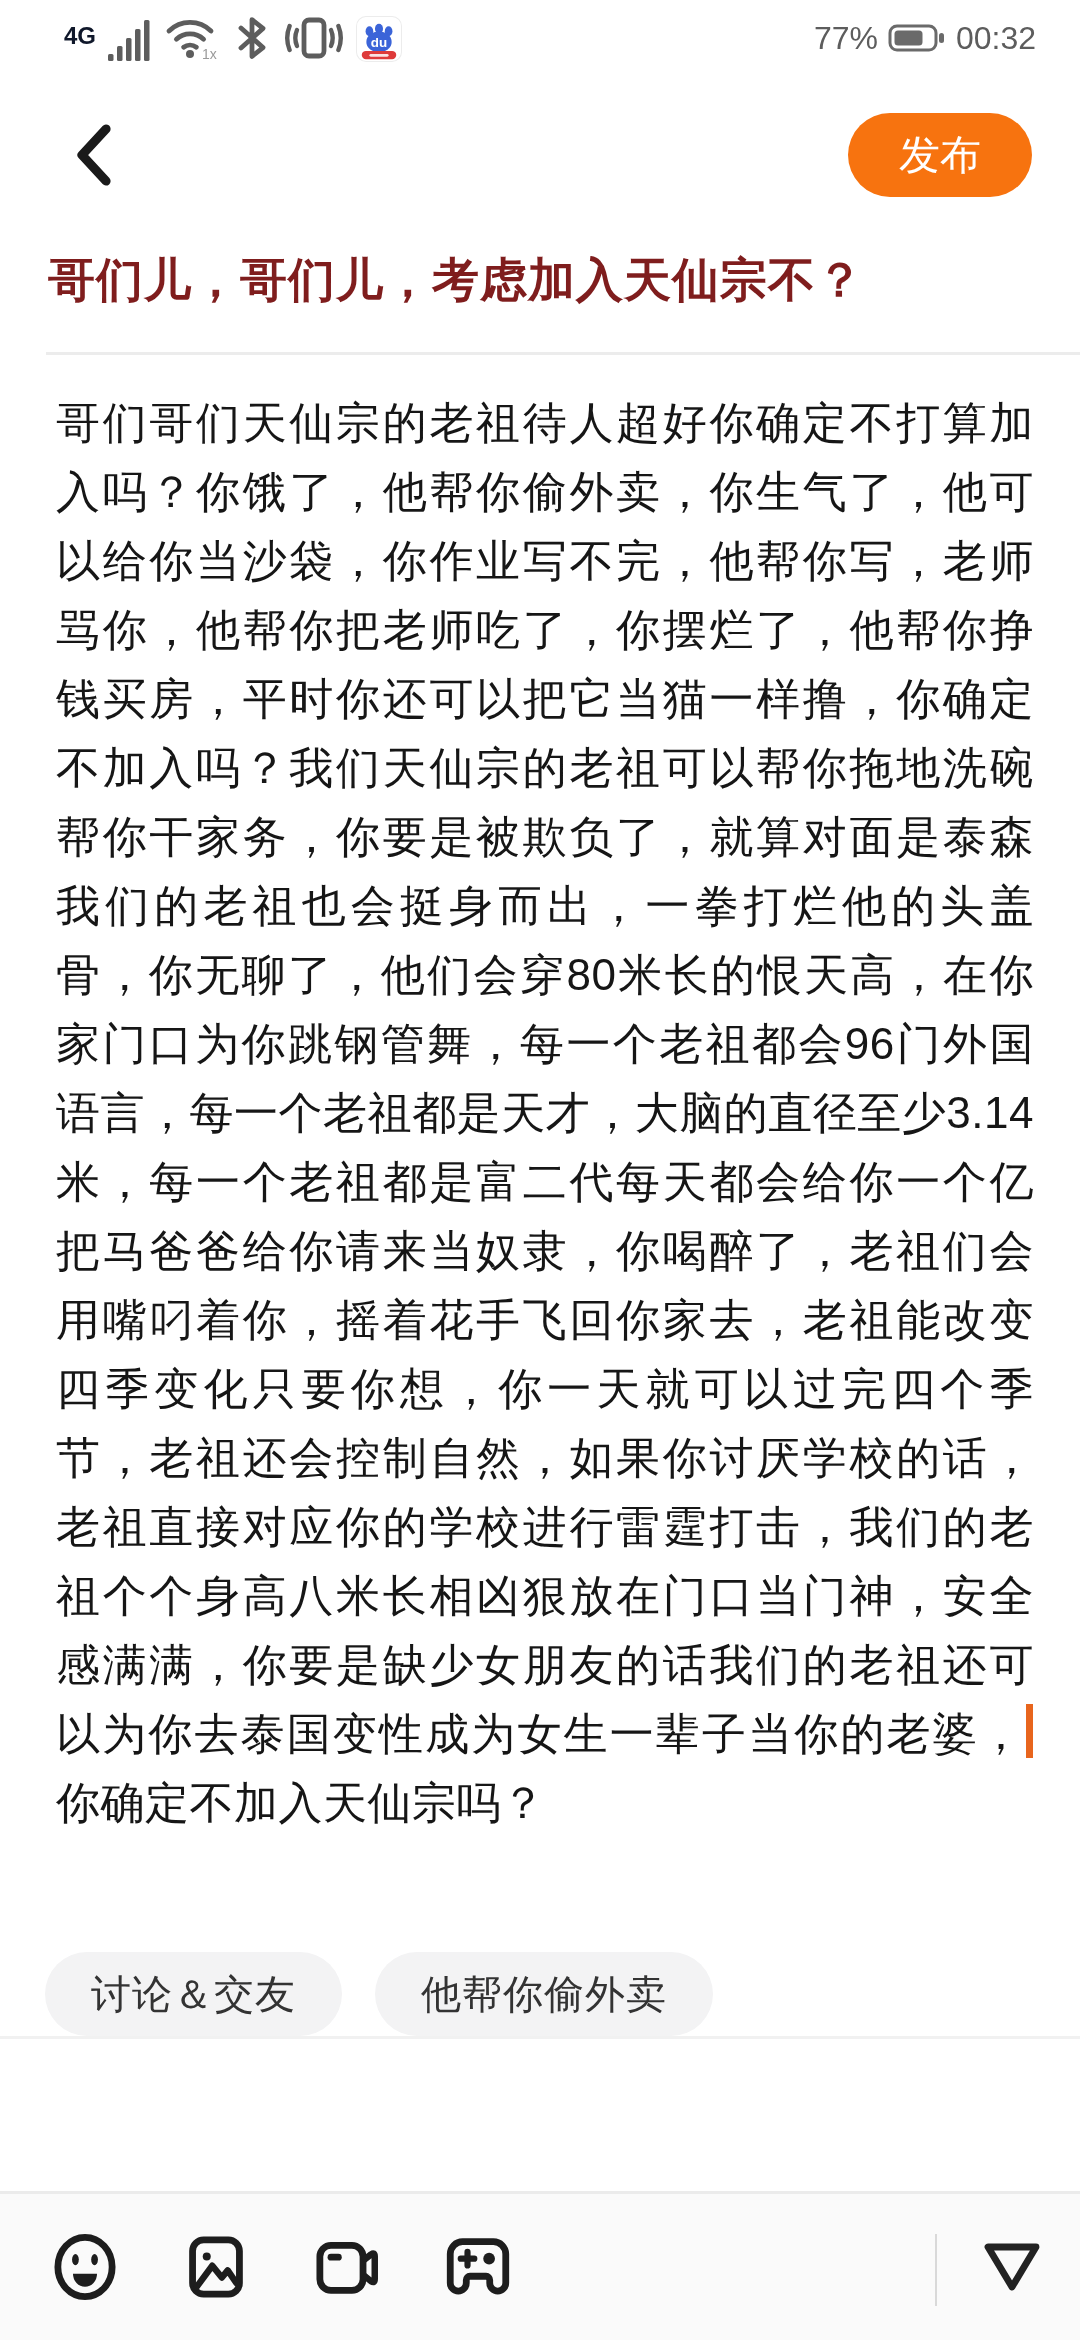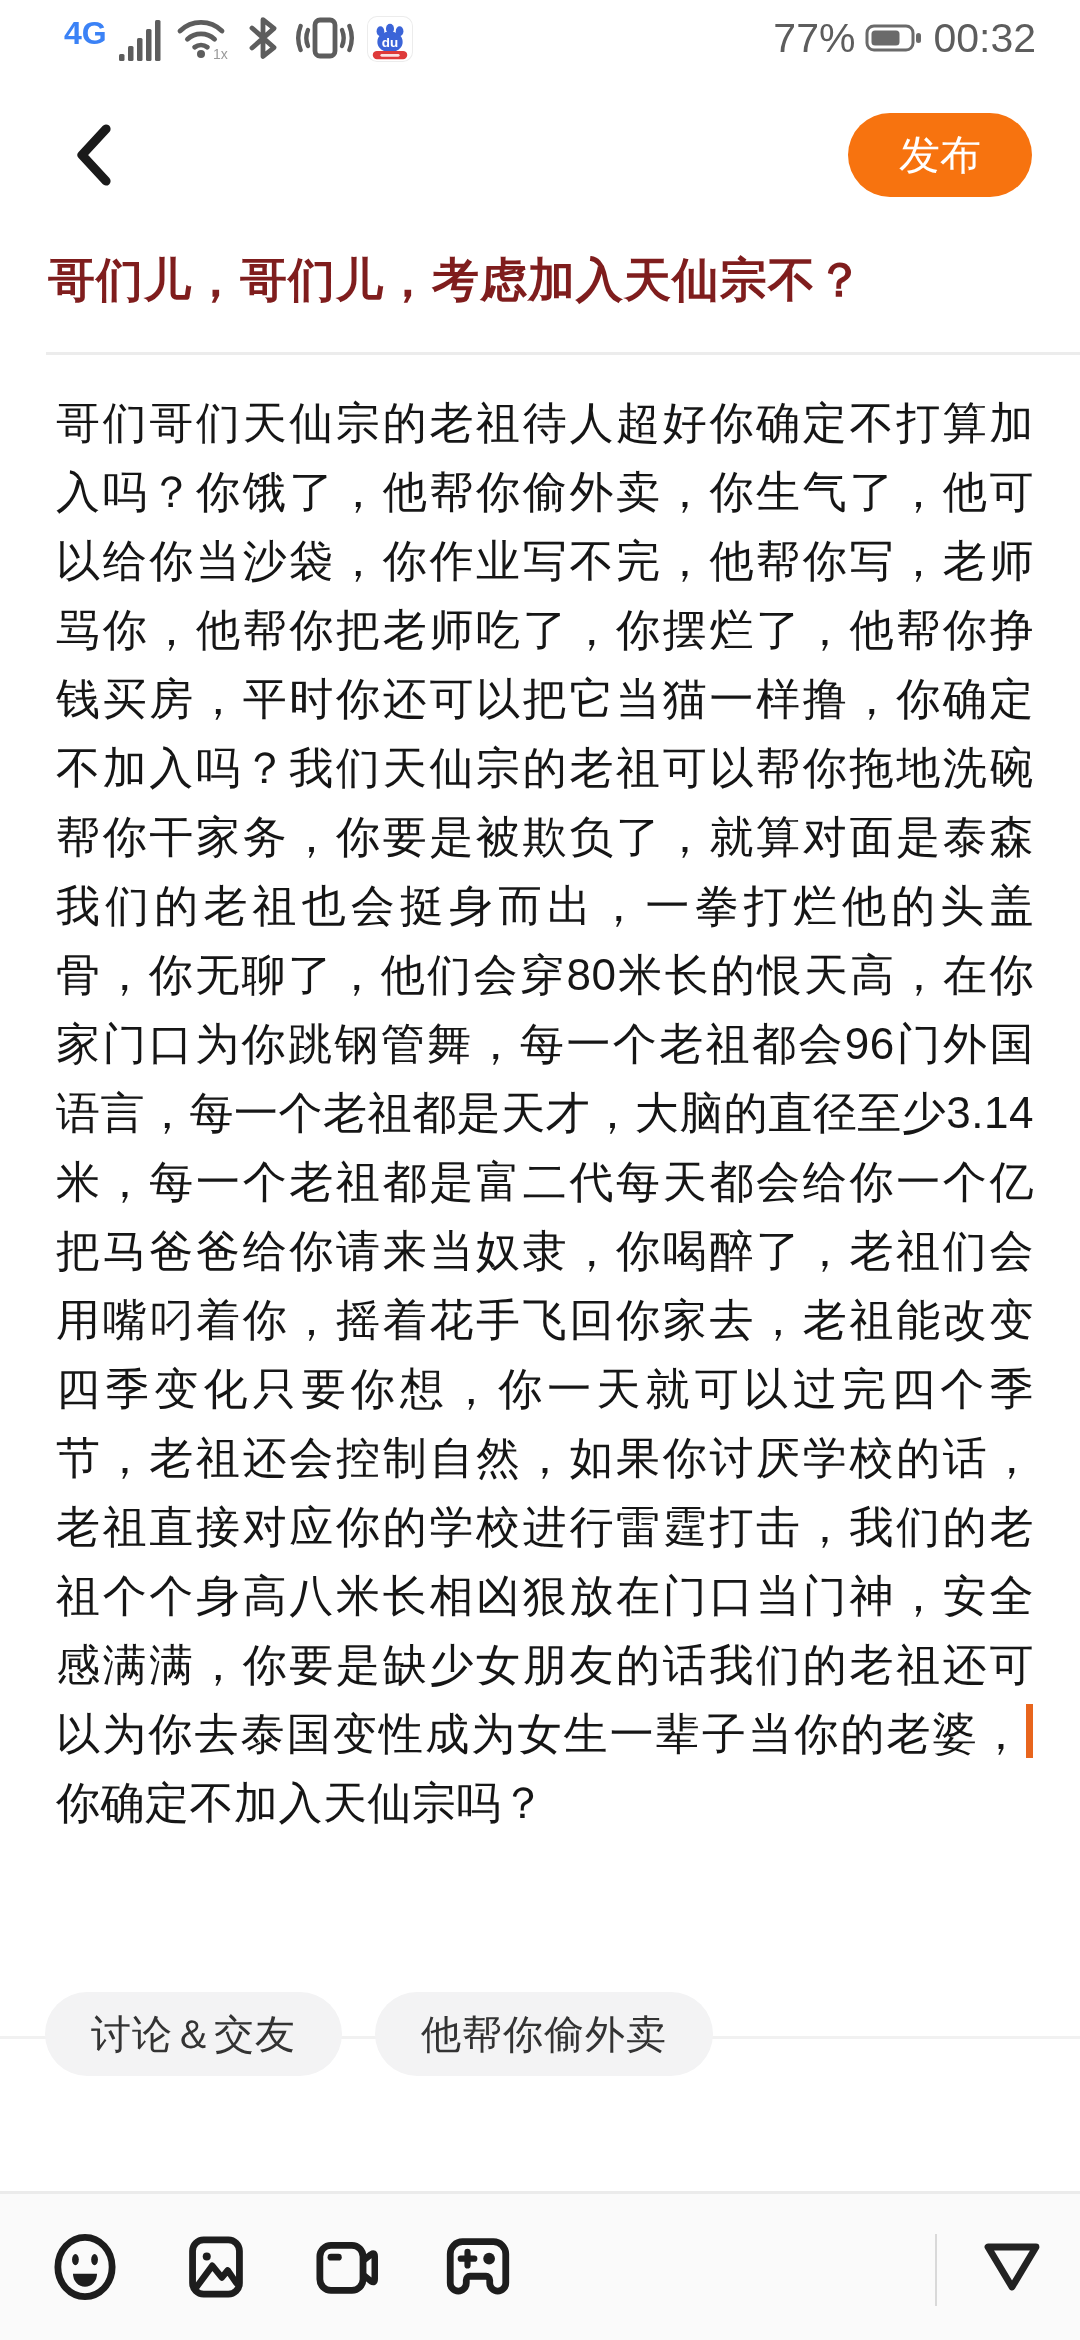--- a/index.html
+++ b/index.html
@@ -5,22 +5,22 @@
   html,body{margin:0;padding:0;}
   body{
     width:1080px;height:2340px;position:relative;background:#fff;overflow:hidden;
     font-family:"Liberation Sans",sans-serif;color:#141414;
   }
   
   .statusbar{position:absolute;top:10px;left:0;right:0;height:56px;
     display:flex;align-items:center;justify-content:space-between;
     padding:0 44px 0 64px;color:#5d5d5d;}
   .sb-left{display:flex;align-items:flex-end;gap:12px;height:48px;}
-  .sb-net{font-size:32px;font-weight:700;color:#3b82f6;align-self:flex-start;line-height:1;margin-top:3px;}
-  .sb-right{display:flex;align-items:center;gap:10px;font-size:41px;color:#5d5d5d;}
+  .sb-net{font-size:24px;font-weight:700;color:#0f172a;align-self:flex-start;line-height:1;margin-top:10px;}
+  .sb-right{display:flex;align-items:center;gap:10px;font-size:32px;color:#5d5d5d;}
   .appicon{width:46px;height:46px;border-radius:10px;background:#fff;
     box-shadow:0 0 0 1px #ececec inset;display:inline-block;}
   
   .navbar{position:absolute;top:112px;left:0;right:0;height:86px;
     display:flex;align-items:center;justify-content:space-between;padding:0 48px 0 66px;}
   .backbtn{width:60px;height:70px;display:flex;align-items:center;}
   .publish{width:184px;height:84px;border-radius:42px;background:#F7730F;border:none;
     color:#fff;font-size:41px;display:flex;align-items:center;justify-content:center;
     font-family:inherit;}
   
@@ -28,21 +28,21 @@
     font-size:47px;font-weight:700;color:#7f1d1d;line-height:64px;letter-spacing:1px;}
   .divider-title{position:absolute;top:352px;left:46px;right:0;height:3px;background:#ececec;}
   
   .bodytext{position:absolute;top:388px;left:48px;right:46px;
     font-size:44px;line-height:69px;color:#161616;text-align:justify;
     word-break:break-all;letter-spacing:0.5px;margin-left:8px;}
   .cursor{display:inline-block;width:7px;height:54px;background:#E8651D;
     vertical-align:-9px;margin:0 1px;}
   
   .divider-tags{position:absolute;top:2036px;left:0;right:0;height:3px;background:#f1f1f1;}
-  .tagsrow{position:absolute;top:1992px;left:45px;display:flex;gap:33px;}
+  .tagsrow{position:absolute;top:1952px;left:45px;display:flex;gap:33px;}
   .pill{height:84px;border-radius:42px;background:#f3f3f4;border:none;
     display:flex;align-items:center;justify-content:center;padding:0 46px;
     font-size:40px;color:#333;font-family:inherit;letter-spacing:1px;}
   
   .toolbar{position:absolute;top:2191px;left:0;right:0;bottom:0;background:#fafafa;
     border-top:3px solid #ebebeb;display:flex;align-items:center;padding-left:48px;gap:57px;}
   .tool{width:74px;height:74px;background:none;border:none;padding:0;display:flex;
     align-items:center;justify-content:center;}
   .tb-sep{position:absolute;left:935px;top:40px;width:2px;height:72px;background:#d9d9d9;}
   .collapse{position:absolute;right:36px;top:50%;transform:translateY(-50%);

